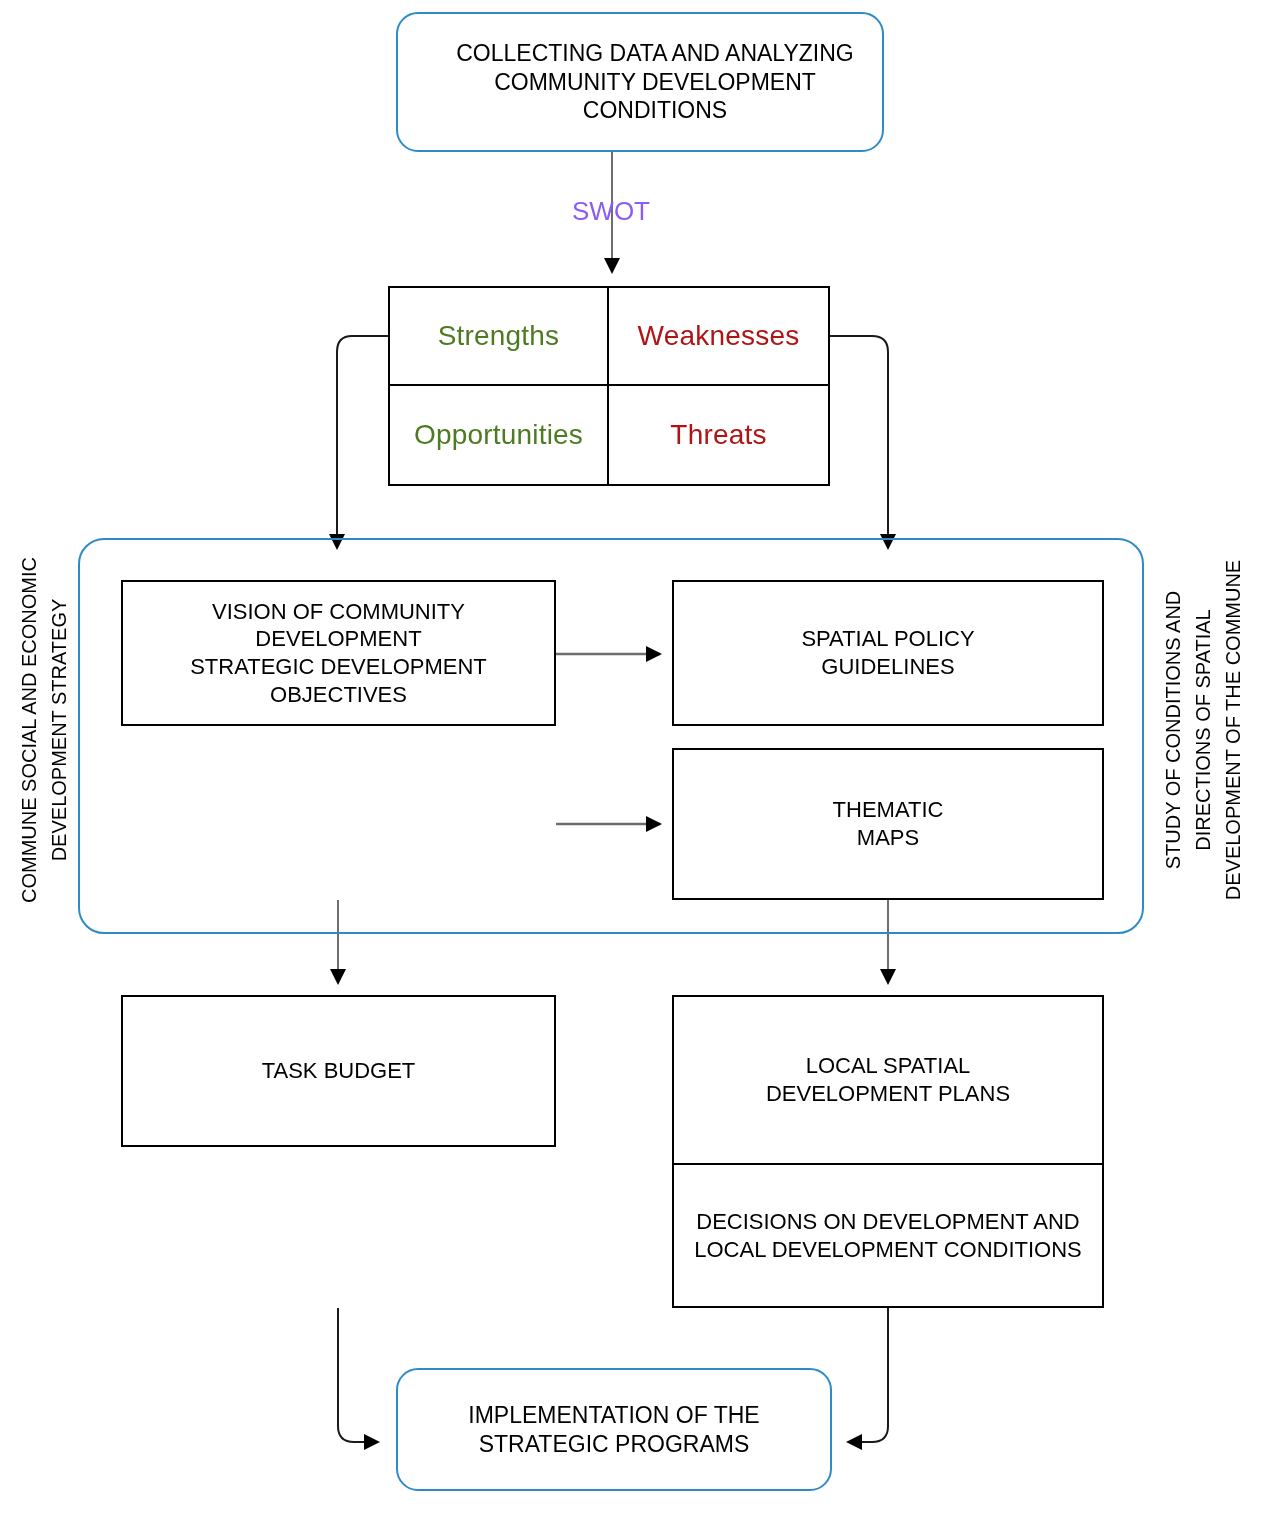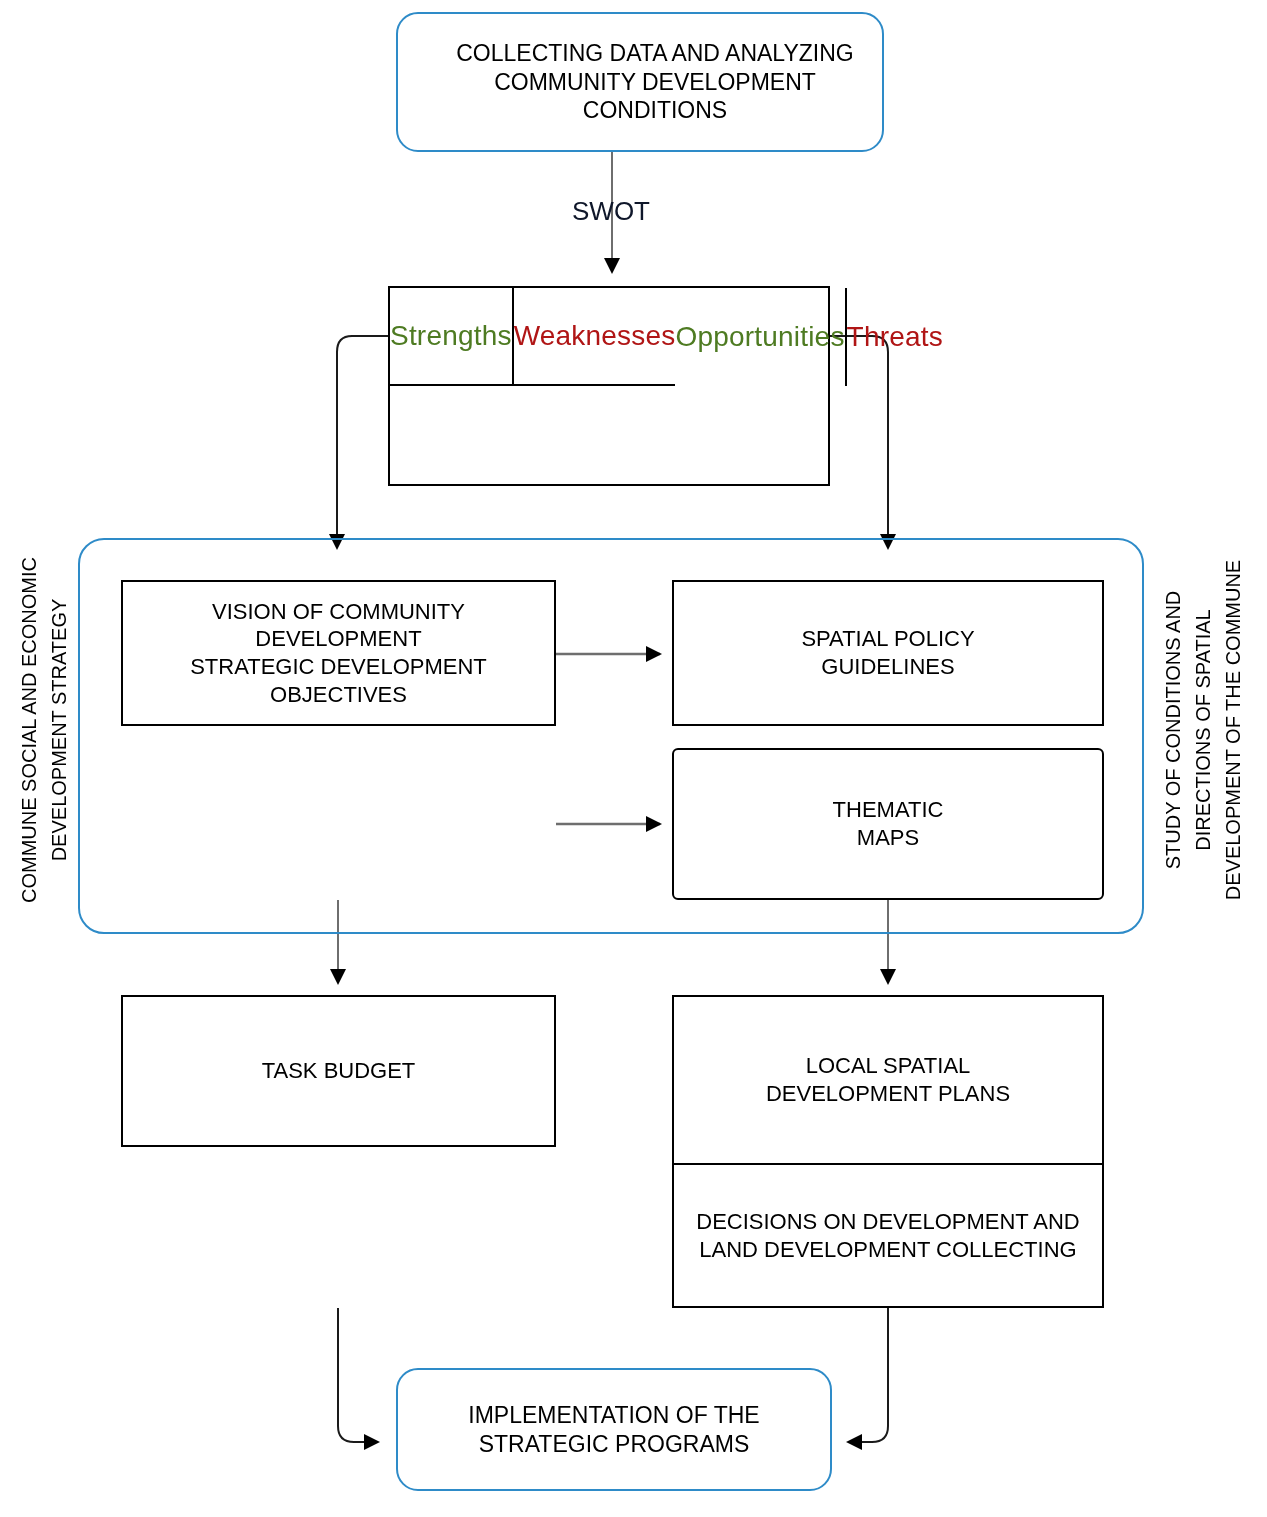--- a/index.html
+++ b/index.html
@@ -43,41 +43,41 @@
   }
   .node-rect {
     border: 2.5px solid #000000;
     font-size: 22px;
   }
   .swot-table {
     position: absolute;
     box-sizing: border-box;
     border: 2.5px solid #000000;
     display: grid;
-    grid-template-columns: 1fr 1fr 1fr 1fr;
+    grid-template-columns: 1fr 1fr;
     grid-template-rows: 1fr 1fr;
     background: #ffffff;
   }
   .swot-cell {
     box-sizing: border-box;
     display: flex;
     align-items: center;
     justify-content: center;
     font-size: 28px;
     letter-spacing: 0.2px;
   }
   .swot-cell.c-left { border-right: 2.5px solid #000000; }
   .swot-cell.r-top { border-bottom: 2.5px solid #000000; }
   .swot-pos { color: #4E7B22; }
   .swot-neg { color: #B01515; }
 
   .edge-label {
     position: absolute;
     font-size: 26px;
-    color: #0f172a;
+    color: #8b5cf6;
     white-space: nowrap;
   }
   .group-box {
     position: absolute;
     box-sizing: border-box;
     border: 2.5px solid #2E8BC8;
     border-radius: 26px;
     background: transparent;
   }
   .side-label {
@@ -172,21 +172,21 @@
   </div>
 
   <div class="node node-rect" style="left:672px; top:580px; width:432px; height:146px;">
     <div>
       <span class="line-break">SPATIAL POLICY</span>
       <span class="line-break">GUIDELINES</span>
     </div>
   </div>
 
 
-  <div class="node node-rect" style="left:672px; top:748px; width:432px; height:152px;border-radius:6px;">
+  <div class="node node-rect" style="left:672px; top:748px; width:432px; height:152px;">
     <div>
       <span class="line-break">THEMATIC</span>
       <span class="line-break">MAPS</span>
     </div>
   </div>
 
   <div class="node node-rect" style="left:121px; top:995px; width:435px; height:152px;">
     <div>
       <span class="line-break">TASK BUDGET</span>
     </div>
@@ -196,21 +196,21 @@
     <div>
       <span class="line-break">LOCAL SPATIAL</span>
       <span class="line-break">DEVELOPMENT PLANS</span>
     </div>
   </div>
 
 
   <div class="node node-rect" style="left:672px; top:1163px; width:432px; height:145px;">
     <div>
       <span class="line-break">DECISIONS ON DEVELOPMENT AND</span>
-      <span class="line-break">LAND DEVELOPMENT COLLECTING</span>
+      <span class="line-break">LOCAL DEVELOPMENT CONDITIONS</span>
     </div>
   </div>
 
   <div class="node node-rounded" style="left:396px; top:1368px; width:436px; height:123px;">
     <div>
       <span class="line-break">IMPLEMENTATION OF THE</span>
       <span class="line-break">STRATEGIC PROGRAMS</span>
     </div>
   </div>
 

